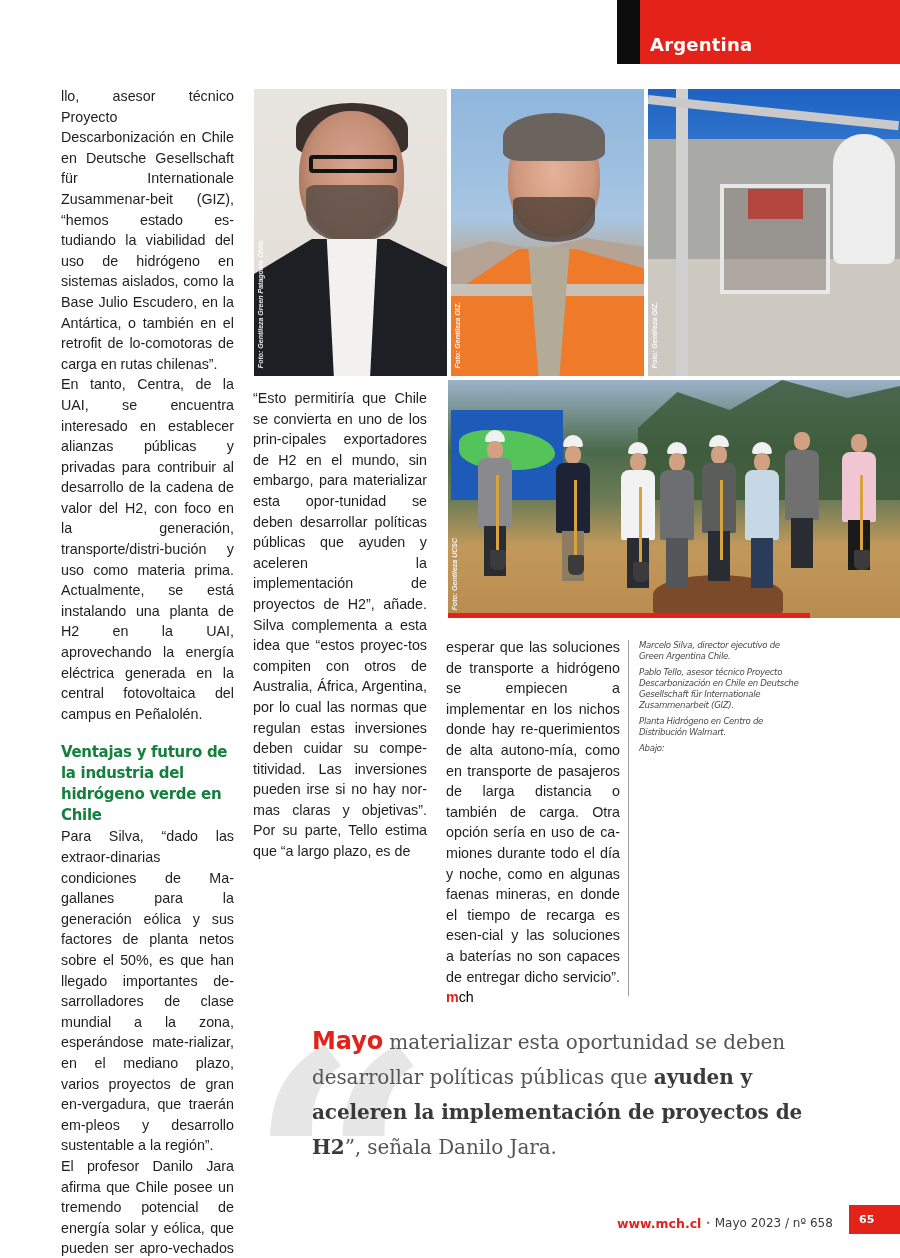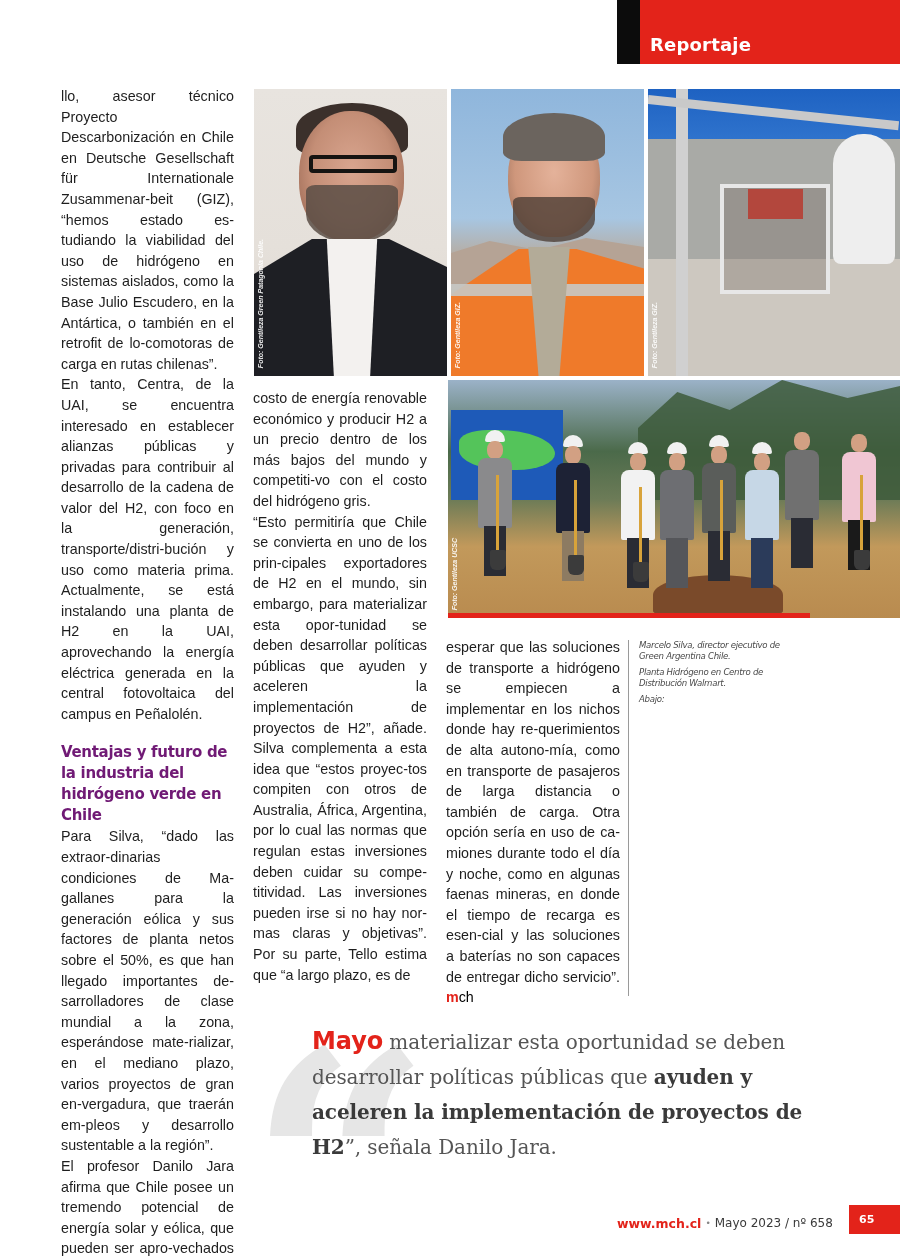--- a/index.html
+++ b/index.html
@@ -13,21 +13,21 @@
   .section-tab .label { position: absolute; left: 33px; top: 34px; color: #fff;
                         font-family: "DejaVu Sans", sans-serif; font-weight: bold; font-size: 18px; letter-spacing: 0.2px; }
 
   
   .col { position: absolute; font-size: 14.3px; line-height: 20.6px; text-align: justify; color: #1e1e1e; }
   .col p { margin: 0; }
   .col-1 { left: 61px; top: 86px; width: 173px; }
   .col-2 { left: 253px; top: 388px; width: 174px; }
   .col-3 { left: 446px; top: 637px; width: 174px; }
 
-  .subhead { color: #701a75; font-weight: bold; font-size: 15px; line-height: 21px; text-align: left;
+  .subhead { color: #15803d; font-weight: bold; font-size: 15px; line-height: 21px; text-align: left;
              margin-top: 18px !important; font-family: "DejaVu Sans", sans-serif; letter-spacing: -0.3px; }
 
   .mch-sign { font-weight: normal; }
   .mch-sign .m { color: #e3231a; font-weight: bold; }
   .mch-sign .ch { color: #000000; }
 
   
   .photo { position: absolute; overflow: hidden; }
   .photo .credit { position: absolute; bottom: 8px; left: 3px; color: #fff; font-size: 7px; font-style: italic; font-weight: bold;
                    writing-mode: vertical-rl; transform: rotate(180deg); white-space: nowrap; opacity: 0.9; }
@@ -105,21 +105,21 @@
   .footer .site { color: #e3231a; font-weight: bold; font-size: 12.5px; }
   .footer .dot { color: #888; margin: 0 4px; font-size: 9px; }
   .page-num { position: absolute; left: 849px; top: 1205px; width: 51px; height: 29px; background: #e3231a;
               color: #fff; font-family: "DejaVu Sans", sans-serif; font-weight: bold; font-size: 11px; padding: 8px 10px 0 10px; box-sizing: border-box; }
 </style>
 </head>
 <body>
 
 <div class="section-tab">
   <div class="black-edge"></div>
-  <span class="label">Reportaje</span>
+  <span class="label">Argentina</span>
 </div>
 
 <div class="col col-1">
   <p>llo, asesor técnico Proyecto Descarbonización en Chile en Deutsche Gesellschaft für Internationale Zusammenar-beit (GIZ), “hemos estado es-tudiando la viabilidad del uso de hidrógeno en sistemas aislados, como la Base Julio Escudero, en la Antártica, o también en el retrofit de lo-comotoras de carga en rutas chilenas”.</p>
   <p>En tanto, Centra, de la UAI, se encuentra interesado en establecer alianzas públicas y privadas para contribuir al desarrollo de la cadena de valor del H2, con foco en la generación, transporte/distri-bución y uso como materia prima. Actualmente, se está instalando una planta de H2 en la UAI, aprovechando la energía eléctrica generada en la central fotovoltaica del campus en Peñalolén.</p>
   <p class="subhead">Ventajas y futuro de la industria del hidrógeno verde en Chile</p>
   <p>Para Silva, “dado las extraor-dinarias condiciones de Ma-gallanes para la generación eólica y sus factores de planta netos sobre el 50%, es que han llegado importantes de-sarrolladores de clase mundial a la zona, esperándose mate-rializar, en el mediano plazo, varios proyectos de gran en-vergadura, que traerán em-pleos y desarrollo sustentable a la región”.</p>
   <p>El profesor Danilo Jara afirma que Chile posee un tremendo potencial de energía solar y eólica, que pueden ser apro-vechados para obtener un</p>
 </div>
 
@@ -212,31 +212,31 @@
       <div class="body" style="background:#f0c6d3;top:22px"></div>
       <div class="legs" style="top:90px;background:#1a1a1a"></div>
       <div class="shovel"></div>
       <div class="blade"></div>
     </div>
   <span class="credit">Foto: Gentileza UCSC</span>
   <div class="credit-bar"></div>
 </div>
 
 <div class="col col-2">
-  <p>costo de energía renovable económico y producir H2 a un precio dentro de los más bajos del mundo y competiti-vo con el costo del hidrógeno gris.</p>
   <p>“Esto permitiría que Chile se convierta en uno de los prin-cipales exportadores de H2 en el mundo, sin embargo, para materializar esta opor-tunidad se deben desarrollar políticas públicas que ayuden y aceleren la implementación de proyectos de H2”, añade. Silva complementa a esta idea que “estos proyec-tos compiten con otros de Australia, África, Argentina, por lo cual las normas que regulan estas inversiones deben cuidar su compe-titividad. Las inversiones pueden irse si no hay nor-mas claras y objetivas”. Por su parte, Tello estima que “a largo plazo, es de</p>
 </div>
 
 <div class="col col-3">
   <p><span>esperar que las soluciones de transporte a hidrógeno se empiecen a implementar en los nichos donde hay re-querimientos de alta autono-mía, como en transporte de pasajeros de larga distancia o también de carga. Otra opción sería en uso de ca-miones durante todo el día y noche, como en algunas faenas mineras, en donde el tiempo de recarga es esen-cial y las soluciones a baterías no son capaces de entregar dicho servicio”.</span> <span class="mch-sign"><span class="m">m</span><span class="ch">ch</span></span></p>
 </div>
 
 <div class="caption-divider"></div>
 <div class="captions">
   <p>Marcelo Silva, director ejecutivo de Green Argentina Chile.</p>
+  <p>Pablo Tello, asesor técnico Proyecto Descarbonización en Chile en Deutsche Gesellschaft für Internationale Zusammenarbeit (GIZ).</p>
   <p>Planta Hidrógeno en Centro de Distribución Walmart.</p>
   <p style="margin-bottom:0">Abajo:</p>
 </div>
 
 <div class="quote-mark">“</div>
 <div class="pullquote">
   <span class="lead">Mayo</span><span> materializar esta oportunidad se deben desarrollar políticas públicas que </span><span class="strong">ayuden y aceleren la implementación de proyectos de H2</span><span>”, señala Danilo Jara.</span>
 </div>
 
 <div class="footer">

